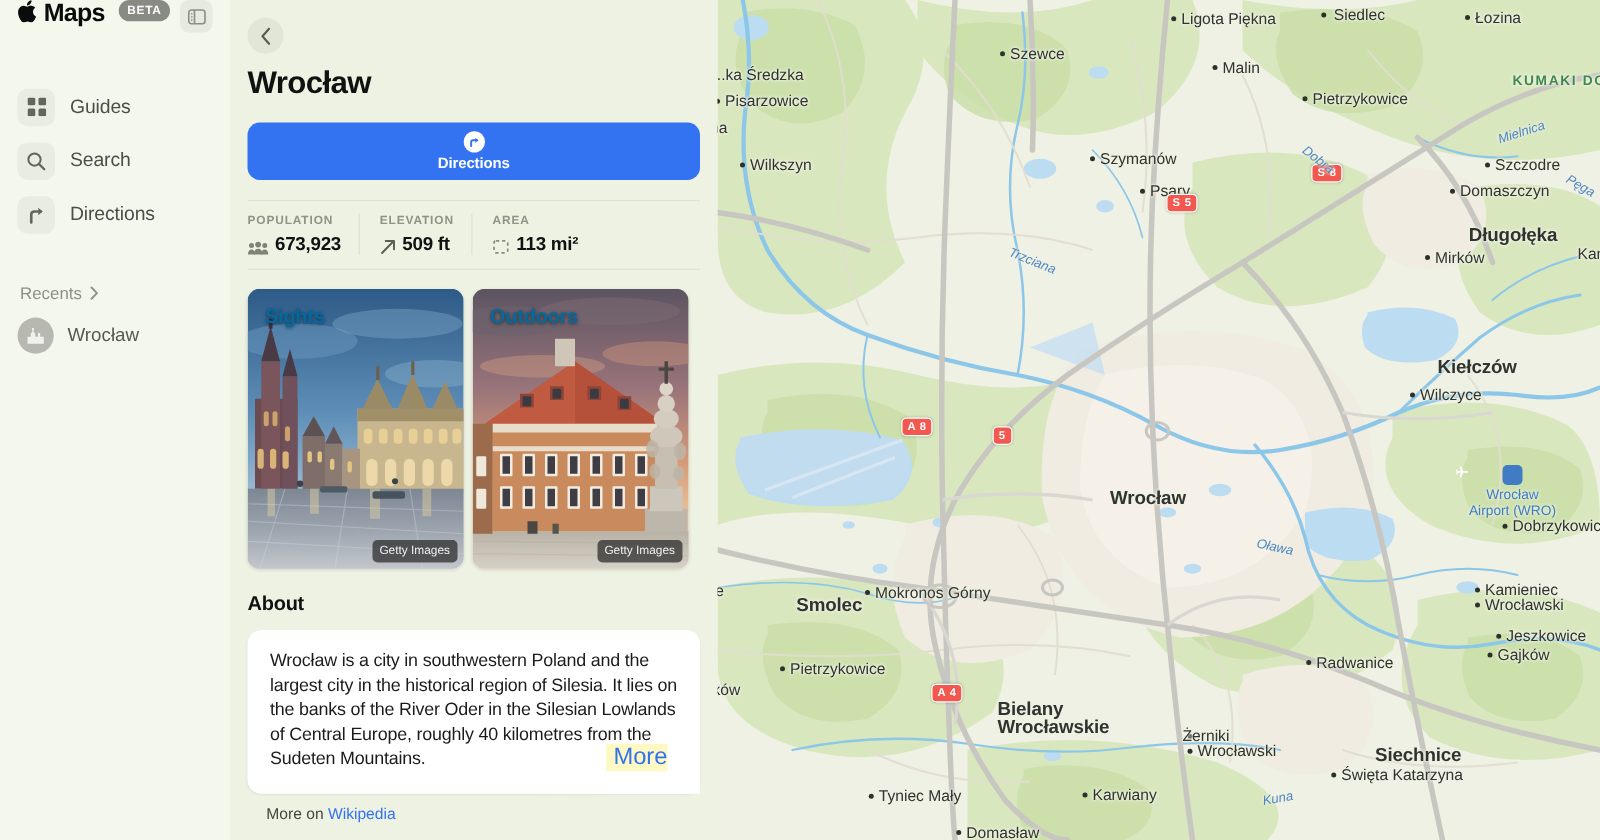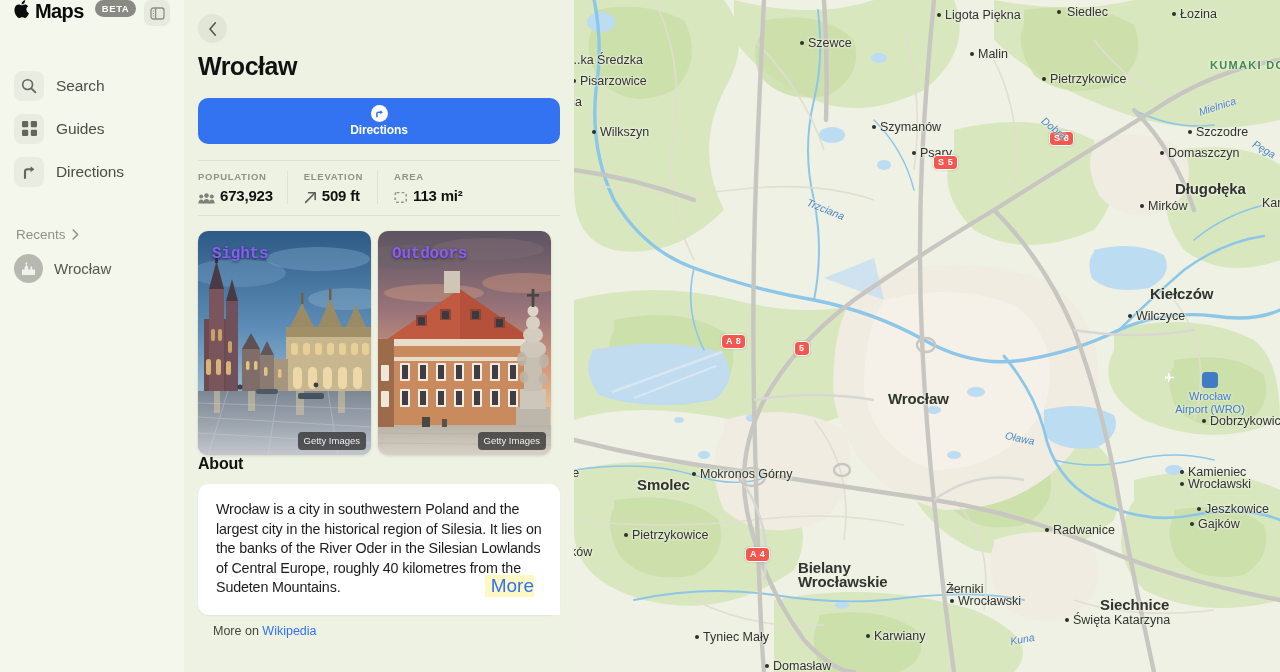--- a/index.html
+++ b/index.html
@@ -108,33 +108,33 @@
   .stat-value { font-size: 15px; font-weight: bold; color: #111; letter-spacing: -0.2px; }
 
   .cards-row { display: flex; gap: 7px; margin-top: 15px; }
   .photo-card {
     width: 173px; height: 224px; border-radius: 10px;
     position: relative; overflow: hidden; cursor: pointer;
     box-shadow: 0 1px 3px rgba(0,0,0,.12);
   }
   .card-title {
     position: absolute; top: 14px; left: 14px; z-index: 5;
-    color: #8b5cf6; font-size: 16px; font-weight: bold;
-    letter-spacing: -0.2px; text-shadow: 0 1px 3px rgba(0,0,0,.55); font-family: Liberation Mono, monospace;
+    color: #0369a1; font-size: 16px; font-weight: bold;
+    letter-spacing: -0.2px; text-shadow: 0 1px 3px rgba(0,0,0,.55);
   }
   .card-credit {
     position: absolute; right: 5px; bottom: 5px; z-index: 5;
     background: rgba(40,40,40,.72); color: #f0f0f0;
     font-size: 9.5px; padding: 3px 6px 4px; border-radius: 4px;
   }
   .card-art { position: absolute; inset: 0; }
 
   .about-head {
     font-size: 16px; font-weight: bold; color: #111;
-    letter-spacing: -0.2px;
+    margin-top: 20px; letter-spacing: -0.2px;
   }
   .about-card {
     margin-top: 11px; background: #fff; border-radius: 11px;
     padding: 16px 18px 18px; position: relative;
     box-shadow: 0 1px 2px rgba(0,0,0,.06);
   }
   .about-text {
     font-size: 14.3px; line-height: 19.5px; color: #1b1b1b;
     letter-spacing: -0.15px;
     max-height: 97px; overflow: hidden; position: relative;
@@ -213,38 +213,38 @@
           <line x1="2.8" y1="6.5" x2="4" y2="6.5" stroke="#8b8f86" stroke-width="1.1"></line>
           <line x1="2.8" y1="9" x2="4" y2="9" stroke="#8b8f86" stroke-width="1.1"></line>
         </svg>
       </div>
     </div>
 
     <nav class="nav-list">
 
       <div class="nav-item">
         <span class="nav-icon">
-          <svg width="16" height="16" viewBox="0 0 16 16">
-            <circle cx="6.6" cy="6.6" r="4.9" fill="none" stroke="#63665e" stroke-width="1.6"></circle>
-            <line x1="10.3" y1="10.3" x2="14.4" y2="14.4" stroke="#63665e" stroke-width="1.8" stroke-linecap="round"></line>
-          </svg>
-        </span>
-        <span class="nav-label">Search</span>
-      </div>
-
-      <div class="nav-item">
-        <span class="nav-icon">
           <svg width="15" height="15" viewBox="0 0 15 15">
             <rect x="0" y="0" width="6.2" height="6.2" rx="1.3" fill="#63665e"></rect>
             <rect x="8.8" y="0" width="6.2" height="6.2" rx="1.3" fill="#63665e"></rect>
             <rect x="0" y="8.8" width="6.2" height="6.2" rx="1.3" fill="#63665e"></rect>
             <rect x="8.8" y="8.8" width="6.2" height="6.2" rx="1.3" fill="#63665e"></rect>
           </svg>
         </span>
         <span class="nav-label">Guides</span>
+      </div>
+
+      <div class="nav-item">
+        <span class="nav-icon">
+          <svg width="16" height="16" viewBox="0 0 16 16">
+            <circle cx="6.6" cy="6.6" r="4.9" fill="none" stroke="#63665e" stroke-width="1.6"></circle>
+            <line x1="10.3" y1="10.3" x2="14.4" y2="14.4" stroke="#63665e" stroke-width="1.8" stroke-linecap="round"></line>
+          </svg>
+        </span>
+        <span class="nav-label">Search</span>
       </div>
 
       <div class="nav-item">
         <span class="nav-icon">
           <svg width="16" height="16" viewBox="0 0 16 16">
             <path d="M4 14 L4 7.6 Q4 5.2 6.6 5.2 L11.6 5.2" fill="none" stroke="#63665e" stroke-width="2.1" stroke-linecap="round"></path>
             <path d="M9.6 2.2 L13.2 5.2 L9.6 8.2 Z" fill="#63665e"></path>
           </svg>
         </span>
         <span class="nav-label">Directions</span>

